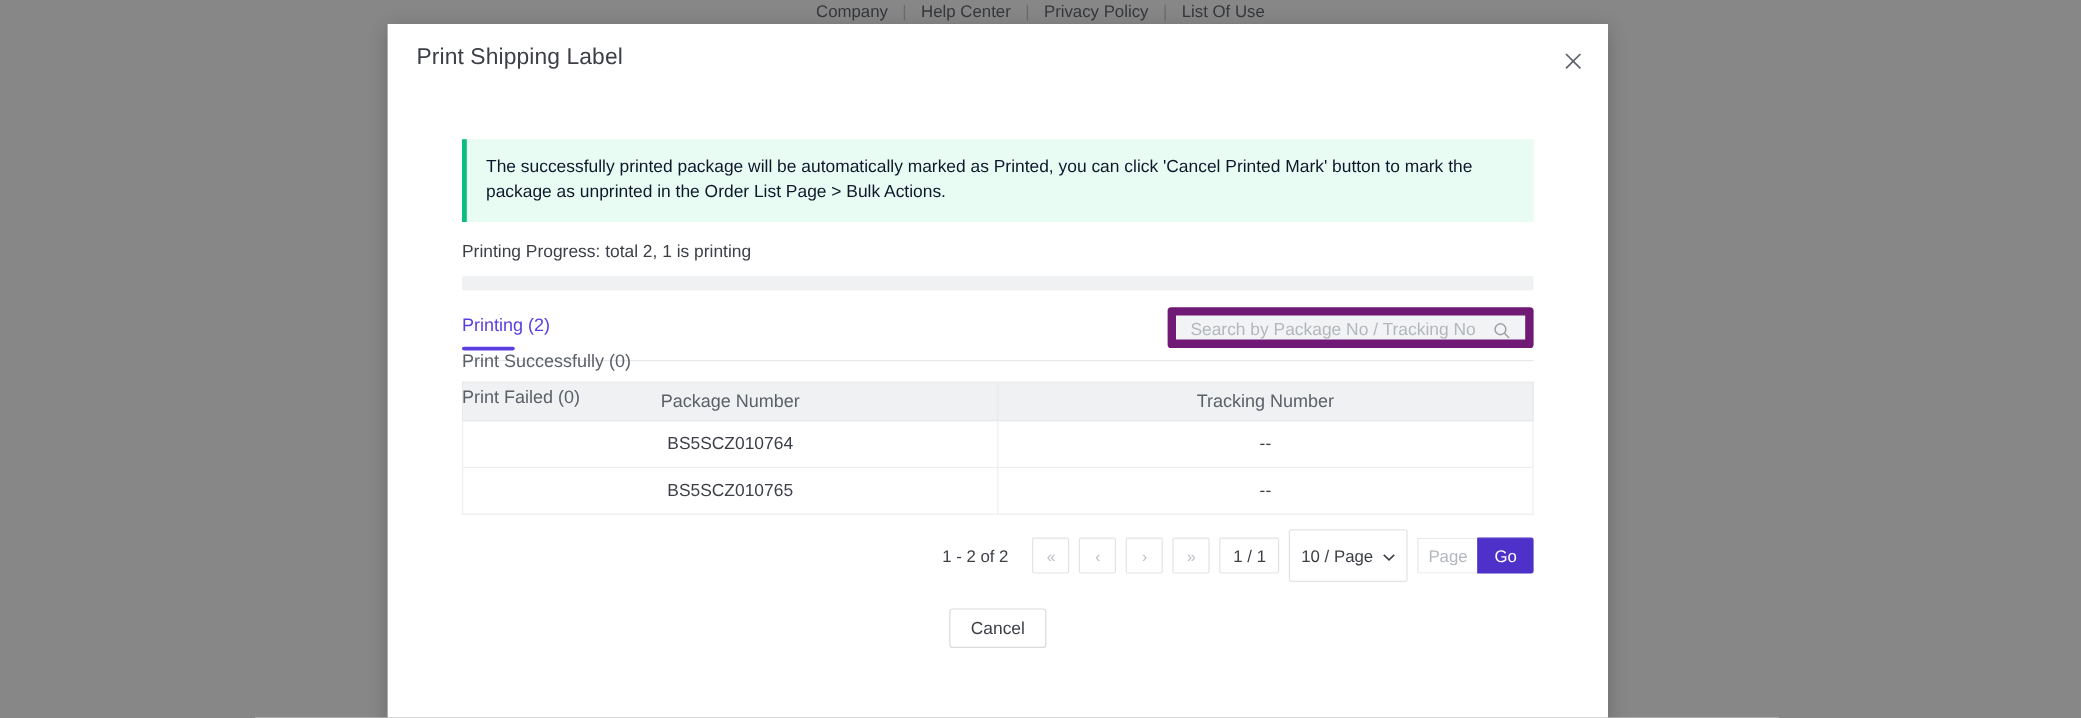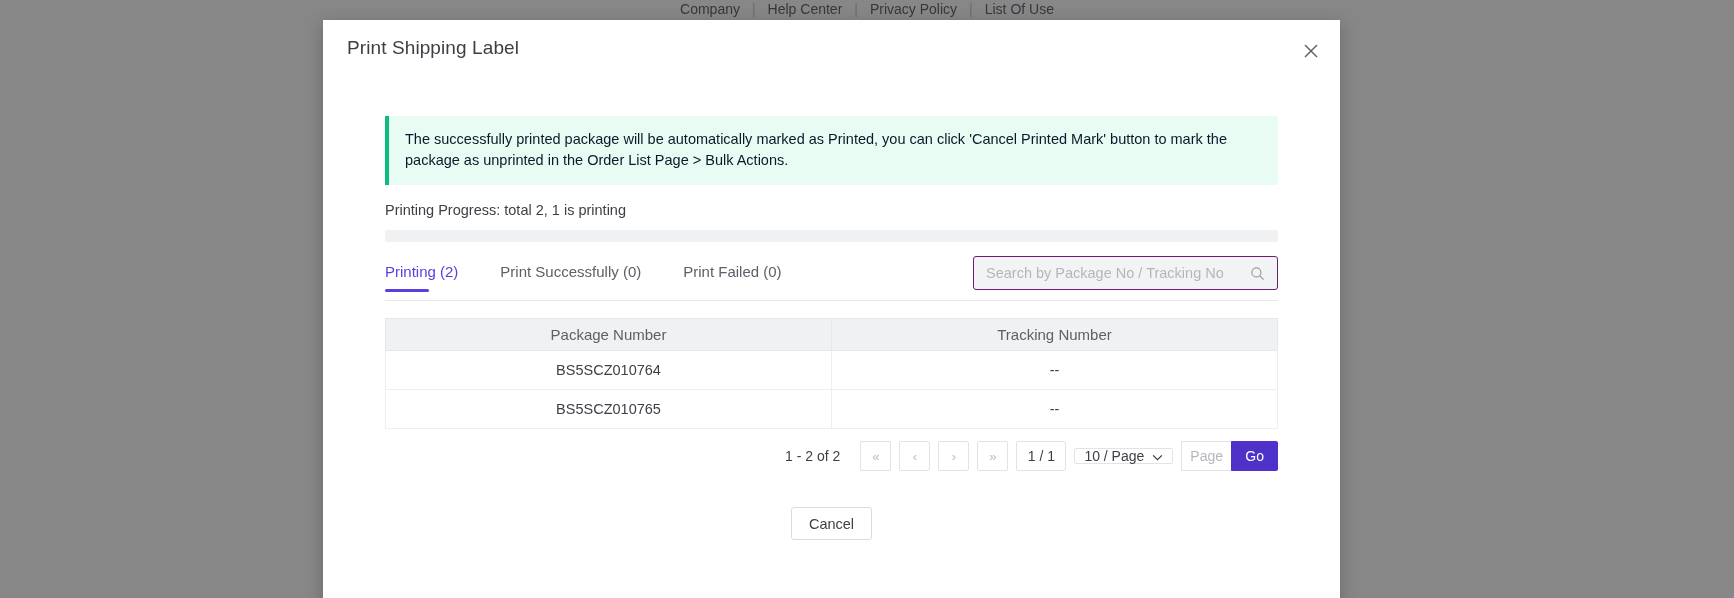--- a/index.html
+++ b/index.html
@@ -122,20 +122,21 @@
     margin-top: 19px;
     position: relative;
     height: 40px;
     border-bottom: 1px solid #e6e8ea;
     width: 893px;
   }
   .tabs {
     display: flex;
     gap: 0px;
     align-items: flex-start;
+    flex-direction: column;
   }
   .tab {
     font-size: 15px;
     color: #5c6068;
     padding: 2px 0 11px 0;
     margin-right: 42px;
     cursor: pointer;
     position: relative;
     white-space: nowrap;
   }
@@ -153,24 +154,24 @@
     border-radius: 2px;
   }
 
   .search-wrap {
     position: absolute;
     right: 0;
     top: -5px;
     width: 305px;
     height: 34px;
     background: #f2f3f4;
-    border: 1px solid #701a75;
+    border: 7px solid #701a75;
     border-radius: 3px;
     display: flex;
-    align-items: center;
+    align-items: flex-end;
   }
   .search-input {
     flex: 1;
     border: none;
     outline: none;
     background: transparent;
     font-size: 14.5px;
     color: #3c3f45;
     padding: 0 10px 0 12px;
     font-family: "Liberation Sans", sans-serif;
@@ -237,21 +238,21 @@
     height: 30px;
     border: 1px solid #e1e3e6;
     display: flex;
     align-items: center;
     justify-content: center;
     border-radius: 2px;
     color: #3c3f45;
     padding: 0 10px;
   }
   .pg-select {
-    height: 16px;
+    height: 44px;
     border: 1px solid #e1e3e6;
     border-radius: 2px;
     display: flex;
     align-items: center;
     gap: 8px;
     padding: 0 9px;
     color: #3c3f45;
     cursor: pointer;
     background: #ffffff;
   }

